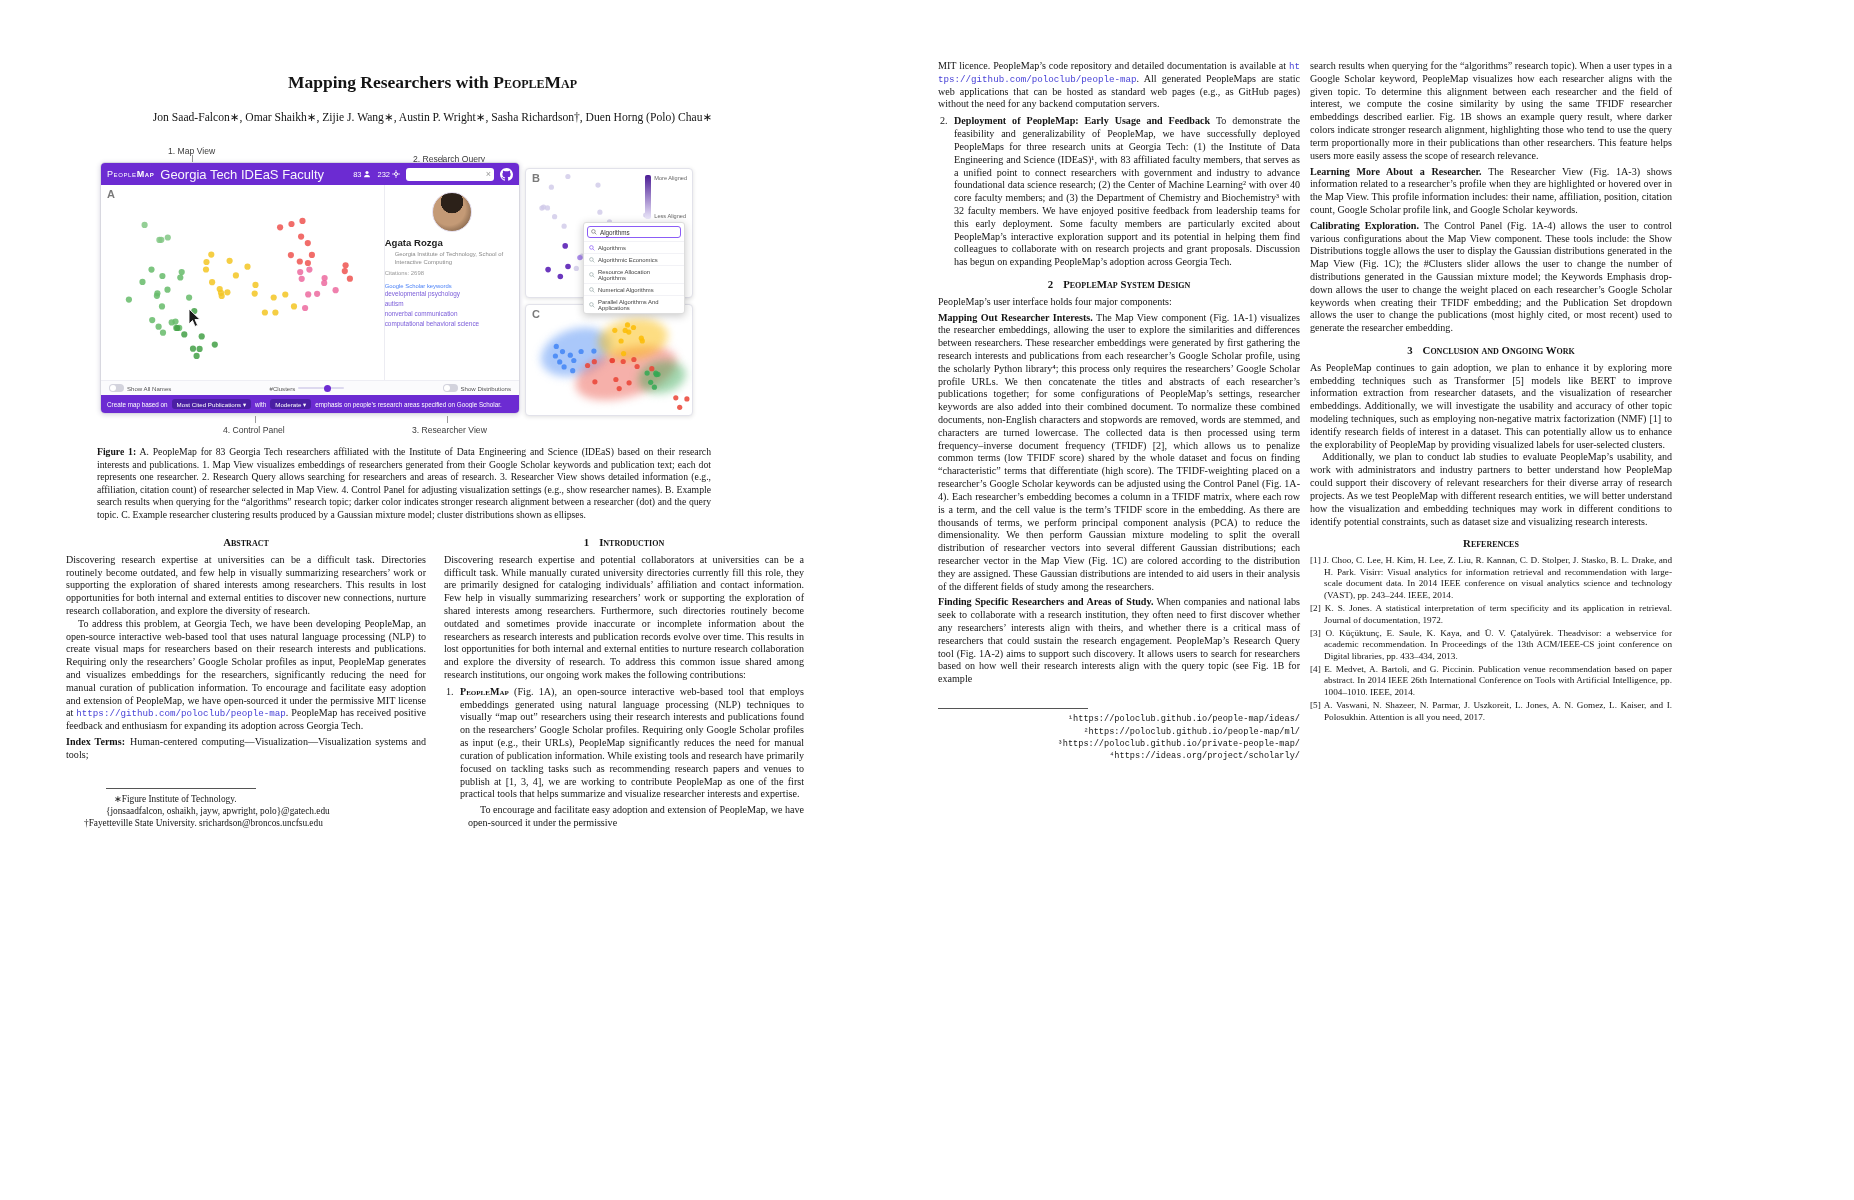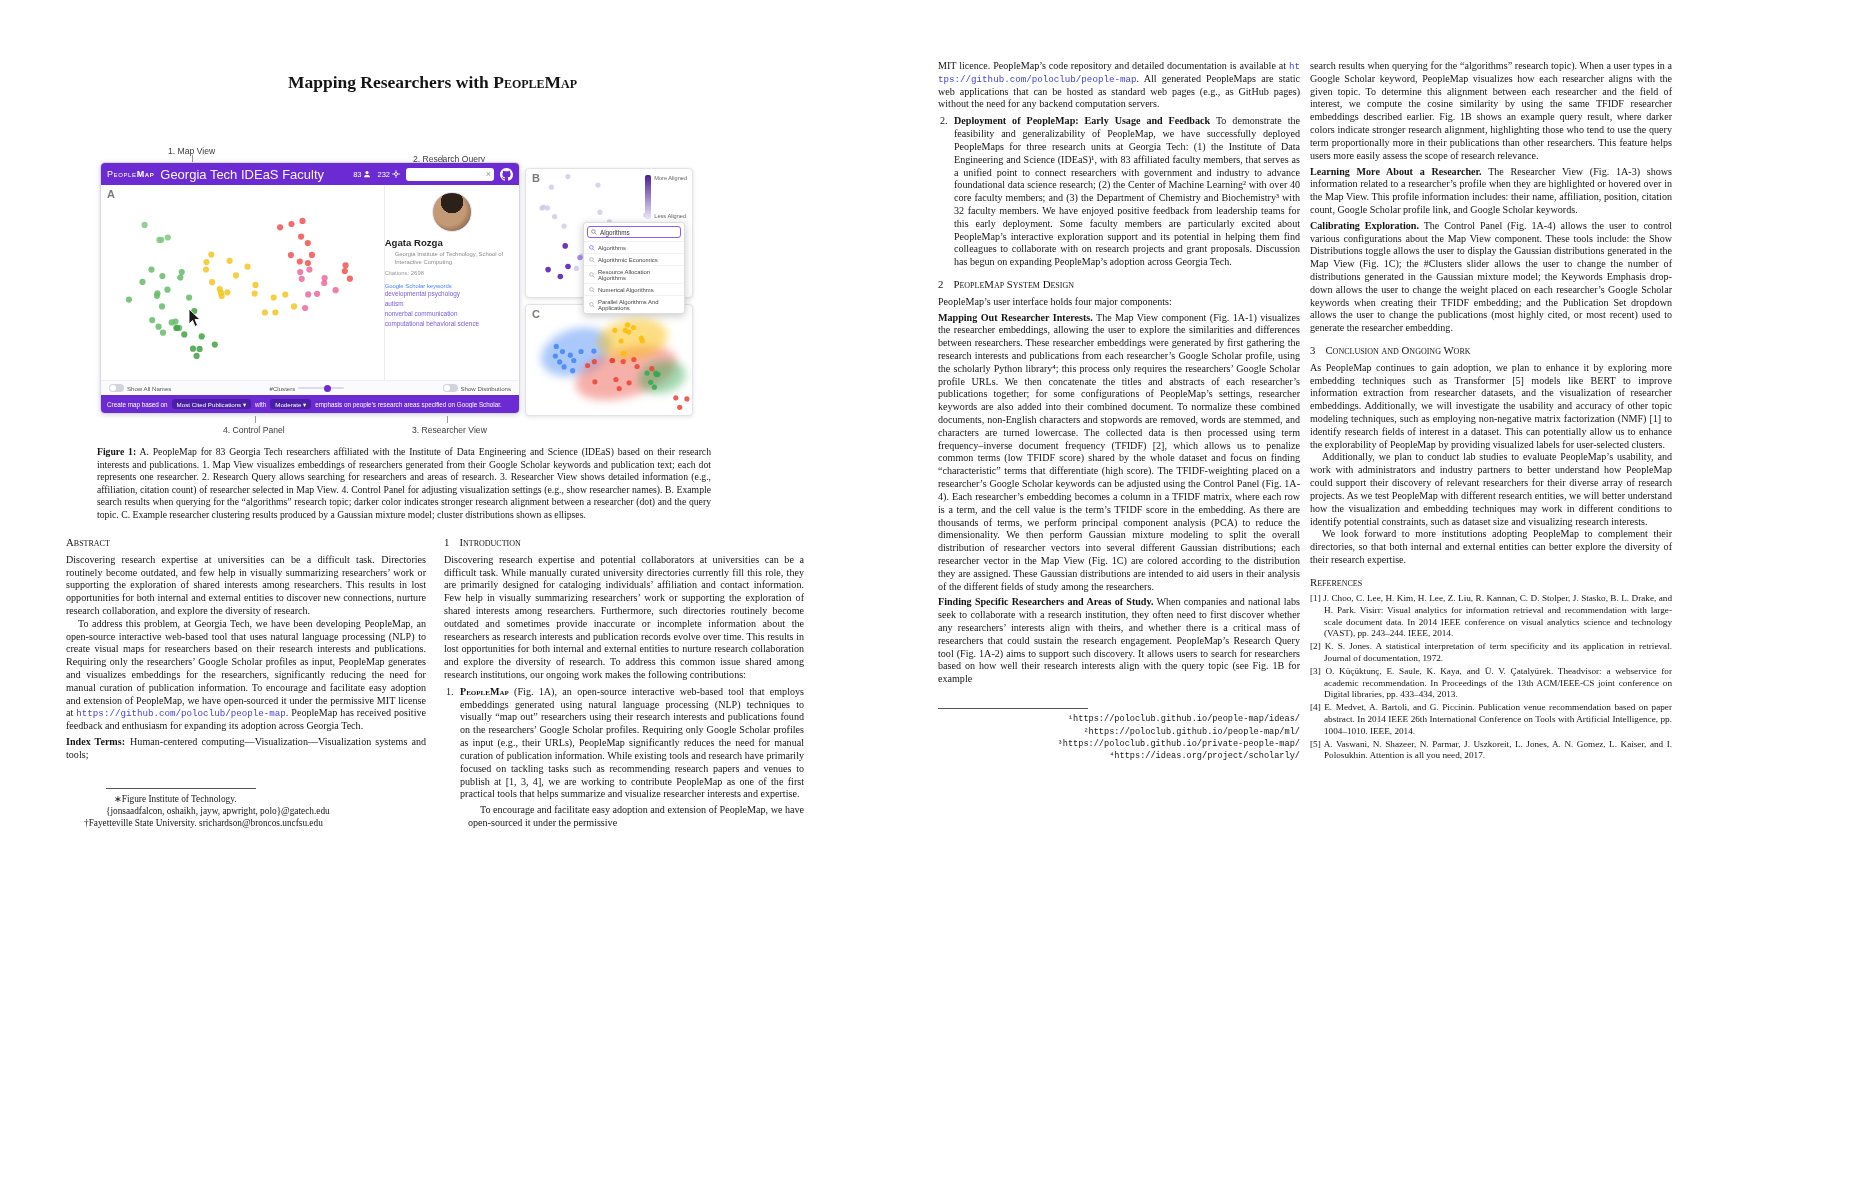--- a/index.html
+++ b/index.html
@@ -14,21 +14,21 @@
   .titleblock h1 .sc { font-variant:small-caps; }
   .authors { margin-top:17px; font-size:11.6px; }
 
   
   .col { position:absolute; text-align:justify; font-size:10.1px; line-height:1.27; }
   .col1 { left:66px;  top:536px; width:360px; }
   .col2 { left:444px; top:536px; width:360px; }
   .col3 { left:938px; top:60px;  width:362px; }
   .col4 { left:1310px;top:60px;  width:362px; }
 
-  h2.sec { font-size:10.8px; font-weight:normal; font-variant:small-caps; margin:9px 0 4px 0; text-align:left; }
+  h2.sec { font-size:10.8px; font-weight:bold; font-variant:small-caps; margin:9px 0 4px 0; text-align:center; }
   h2.sec .secnum { margin-right:10px; }
   h2.sec:first-child { margin-top:0; }
   p.para { margin:0; }
   p.indent { text-indent:12px; }
   p.gap { margin-top:3px; }
   .runin { font-weight:bold; }
   .sc { font-variant:small-caps;margin-top:16px; }
   .url { font-family:"Liberation Mono", monospace; font-size:9.2px; color:#4741d6; word-break:break-all; }
   .li { margin-left:16px; position:relative; margin-top:4px; }
   .linum { position:absolute; left:-14px; }
@@ -111,20 +111,21 @@
 
   .caption { position:absolute; left:97px; top:446px; width:614px; font-size:9.7px; line-height:1.3; text-align:justify; }
 </style>
 </head>
 <body>
 
 <div class="canvas">
 
   <header class="titleblock">
     <h1><span>Mapping Researchers with</span> <span class="sc">PeopleMap</span></h1>
+    <div class="authors">Jon Saad-Falcon∗, Omar Shaikh∗, Zijie J. Wang∗, Austin P. Wright∗, Sasha Richardson†, Duen Horng (Polo) Chau∗</div>
   </header>
 
   <div class="figure">
 
     <span class="callout" style="left:73px; top:0;">1. Map View</span>
     <span class="tick" style="left:97px; top:9px;"></span>
     <span class="callout" style="left:318px; top:0;margin-top:8px;">2. Research Query</span>
     <span class="tick" style="left:347px; top:9px;"></span>
 
     <div class="app">
@@ -482,21 +483,20 @@
     </div>
   </section>
 
   <section class="col col4">
     <p class="para">search results when querying for the “algorithms” research topic). When a user types in a Google Scholar keyword, PeopleMap visualizes how each researcher aligns with the given topic. To determine this alignment between each researcher and the field of interest, we compute the cosine similarity by using the same TFIDF researcher embeddings described earlier. Fig. 1B shows an example query result, where darker colors indicate stronger research alignment, highlighting those who tend to use the query term proportionally more in their publications than other researchers. This feature helps users more easily assess the scope of research relevance.</p>
     <p class="para gap"><b class="runin">Learning More About a Researcher.</b><span> The Researcher View (Fig. 1A-3) shows information related to a researcher’s profile when they are highlighted or hovered over in the Map View. This profile information includes: their name, affiliation, position, citation count, Google Scholar profile link, and Google Scholar keywords.</span></p>
     <p class="para gap"><b class="runin">Calibrating Exploration.</b><span> The Control Panel (Fig. 1A-4) allows the user to control various configurations about the Map View component. These tools include: the Show Distributions toggle allows the user to display the Gaussian distributions generated in the Map View (Fig. 1C); the #Clusters slider allows the user to change the number of distributions generated in the Gaussian mixture model; the Keywords Emphasis drop-down allows the user to change the weight placed on each researcher’s Google Scholar keywords when creating their TFIDF embedding; and the Publication Set dropdown allows the user to change the publications (most highly cited, or most recent) used to generate the researcher embedding.</span></p>
     <h2 class="sec"><span class="secnum">3</span><span>Conclusion and Ongoing Work</span></h2>
     <p class="para">As PeopleMap continues to gain adoption, we plan to enhance it by exploring more embedding techniques such as Transformer [5] models like BERT to improve information extraction from researcher datasets, and the visualization of researcher embeddings. Additionally, we will investigate the usability and accuracy of other topic modeling techniques, such as employing non-negative matrix factorization (NMF) [1] to identify research fields of interest in a dataset. This can potentially allow us to enhance the explorability of PeopleMap by providing visualized labels for user-selected clusters.</p>
     <p class="para indent">Additionally, we plan to conduct lab studies to evaluate PeopleMap’s usability, and work with administrators and industry partners to better understand how PeopleMap could support their discovery of relevant researchers for their diverse array of research projects. As we test PeopleMap with different research entities, we will better understand how the visualization and embedding techniques may work in different conditions to identify potential constraints, such as dataset size and visualizing research interests.</p>
-    <p class="para indent">We look forward to more institutions adopting PeopleMap to complement their directories, so that both internal and external entities can better explore the diversity of their research expertise.</p>
     <h2 class="sec"><span>References</span></h2>
     <div class="ref">[1] J. Choo, C. Lee, H. Kim, H. Lee, Z. Liu, R. Kannan, C. D. Stolper, J. Stasko, B. L. Drake, and H. Park. Visirr: Visual analytics for information retrieval and recommendation with large-scale document data. In 2014 IEEE conference on visual analytics science and technology (VAST), pp. 243–244. IEEE, 2014.</div>
     <div class="ref">[2] K. S. Jones. A statistical interpretation of term specificity and its application in retrieval. Journal of documentation, 1972.</div>
     <div class="ref">[3] O. Küçüktunç, E. Saule, K. Kaya, and Ü. V. Çatalyürek. Theadvisor: a webservice for academic recommendation. In Proceedings of the 13th ACM/IEEE-CS joint conference on Digital libraries, pp. 433–434, 2013.</div>
     <div class="ref">[4] E. Medvet, A. Bartoli, and G. Piccinin. Publication venue recommendation based on paper abstract. In 2014 IEEE 26th International Conference on Tools with Artificial Intelligence, pp. 1004–1010. IEEE, 2014.</div>
     <div class="ref">[5] A. Vaswani, N. Shazeer, N. Parmar, J. Uszkoreit, L. Jones, A. N. Gomez, L. Kaiser, and I. Polosukhin. Attention is all you need, 2017.</div>
   </section>
 
 </div>
 

